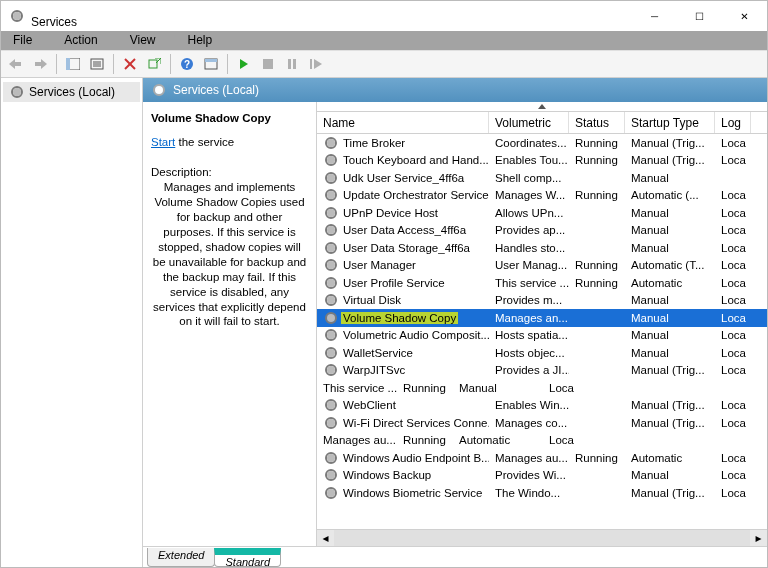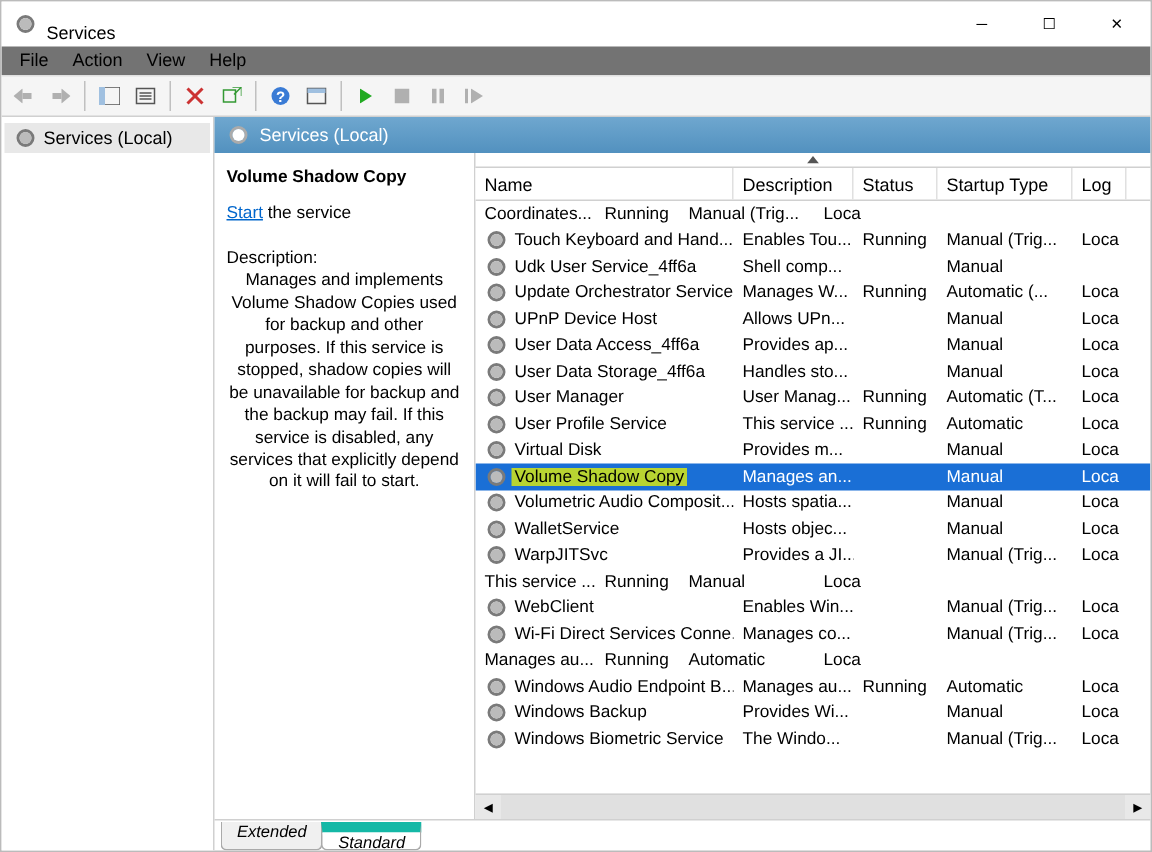--- a/index.html
+++ b/index.html
@@ -2,21 +2,21 @@
 <html><head>
 <meta charset="utf-8">
 <style>
   * { box-sizing: border-box; margin: 0; padding: 0; }
   body { font-family: "Segoe UI", Tahoma, sans-serif; font-size: 12px; background: #fff; width: 768px; height: 568px; overflow: hidden; border: 1px solid #bbb; display: flex; flex-direction: column; }
   .titlebar { height: 30px; display: flex; align-items: center; padding: 0 0 0 8px; background: #fff; }
   .titlebar .icon { width: 16px; height: 16px; margin-right: 6px; }
   .titlebar .title { font-size: 12px; flex: 0 0 auto; margin-top: 12px; }
   .titlebar .spacer { flex: 1; }
   .winbtn { width: 45px; height: 30px; display: flex; align-items: center; justify-content: center; font-family: "Segoe UI Symbol"; font-size: 10px; }
-  .menubar { height: 19px; display: flex; align-items: center; padding: 0 4px; font-size: 12px; background: #737373; }
+  .menubar { height: 19px; display: flex; align-items: center; padding: 0 4px; font-size: 12px; background: #a3a3a3; gap: 16px; }
   .menuitem { padding: 0 8px; height: 19px; line-height: 19px; }
   .toolbar { height: 28px; display: flex; align-items: center; padding: 2px 4px; border-top: 1px solid #e0e0e0; border-bottom: 1px solid #d0d0d0; background: #f5f5f5; gap: 2px; }
   .tbtn { width: 22px; height: 22px; display: flex; align-items: center; justify-content: center; border: 1px solid transparent; }
   .tbtn.disabled { opacity: 0.35; pointer-events: none; }
   .tsep { width: 1px; height: 20px; background: #c0c0c0; margin: 0 3px; }
   .content { flex: 1; display: flex; min-height: 0; }
   .treepane { width: 142px; border-right: 1px solid #d0d0d0; background: #fff; padding: 4px 2px; }
   .treeitem { display: flex; align-items: center; gap: 4px; padding: 2px 6px; background: #e8e8e8; }
   .gearicon { width: 16px; height: 16px; position: relative; flex: 0 0 16px; }
   .gearicon::before { content: ""; position: absolute; inset: 2px; border: 2px solid #7a7a7a; border-radius: 50%; }
@@ -178,27 +178,31 @@
       </div>
 
       <div class="listpane">
         <div class="colsort">
           <svg width="8" height="5">
               <path d="M0 5 L4 0 L8 5 Z" fill="#555"></path>
             </svg>
         </div>
         <div class="listheader">
           <div class="colh c-name">Name</div>
-          <div class="colh c-desc">Description</div>
+          <div class="colh c-desc">Volumetric</div>
           <div class="colh c-stat">Status</div>
           <div class="colh c-start">Startup Type</div>
           <div class="colh c-log">Log</div>
         </div>
         <div class="listbody" id="listbody">
             <div class="row">
+              <div class="cell c-name">
+                <span class="gearicon"></span>
+                <span>Time Broker</span>
+              </div>
               <div class="cell c-desc">Coordinates...</div>
               <div class="cell c-stat">Running</div>
               <div class="cell c-start">Manual (Trig...</div>
               <div class="cell c-log">Loca</div>
             </div>
             <div class="row">
               <div class="cell c-name">
                 <span class="gearicon"></span>
                 <span>Touch Keyboard and Hand...</span>
               </div>

